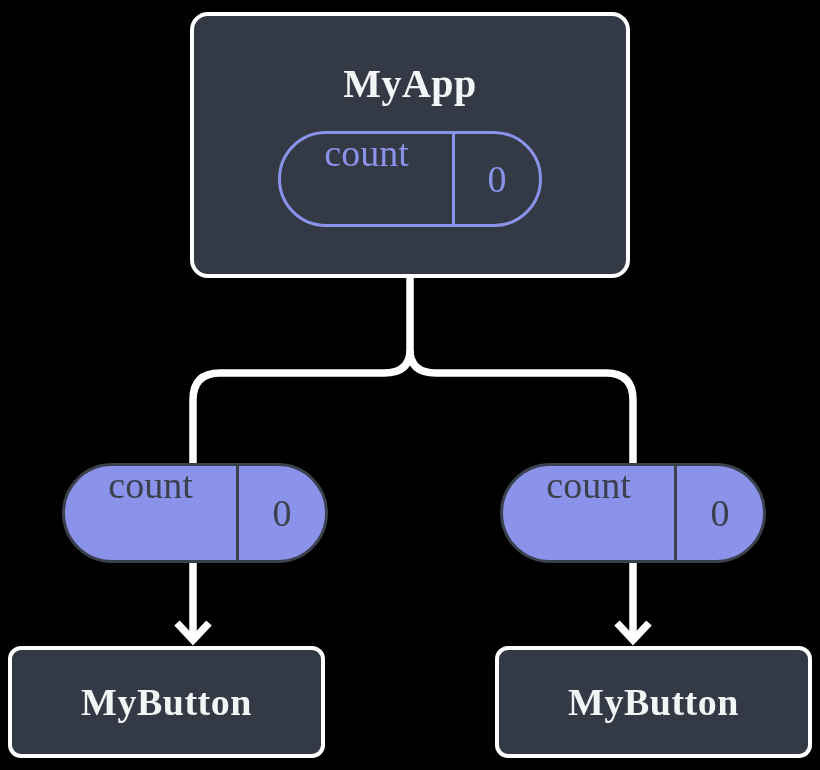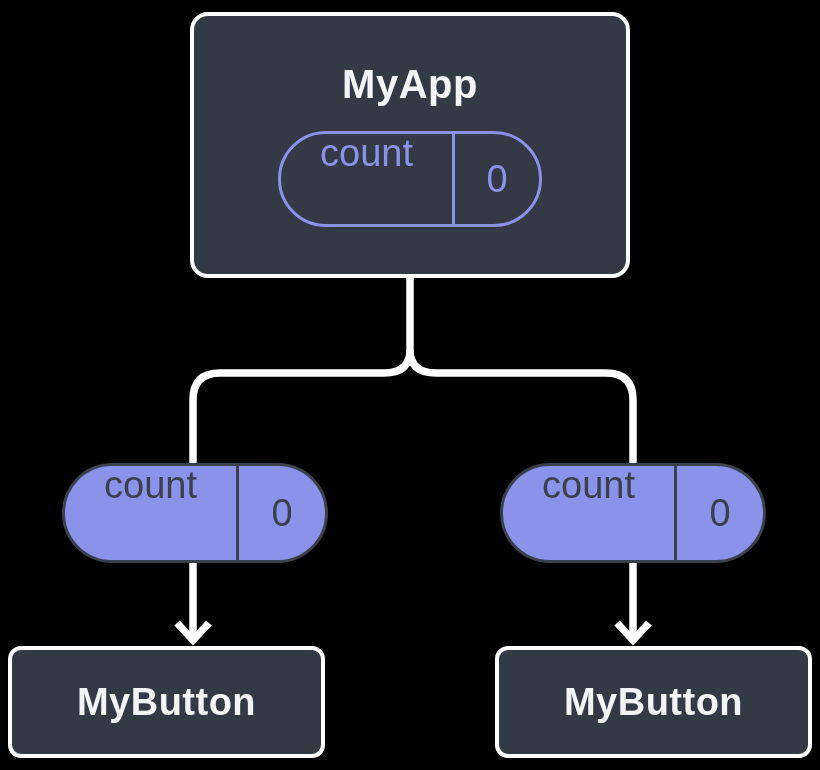--- a/index.html
+++ b/index.html
@@ -14,20 +14,21 @@
   * { margin: 0; padding: 0; box-sizing: border-box; }
   html, body { background: var(--background); }
   body { font-family: "Liberation Sans", "DejaVu Sans", sans-serif; }
 
   .canvas {
     position: relative;
     width: 816px;
     height: 770px;
     background: var(--background);
     overflow: hidden;
+    font-family: Liberation Serif, serif;
   }
 
   .connector-svg {
     position: absolute;
     left: 0; top: 0;
     width: 820px; height: 770px;
     z-index: 1;
   }
 
   .card {

